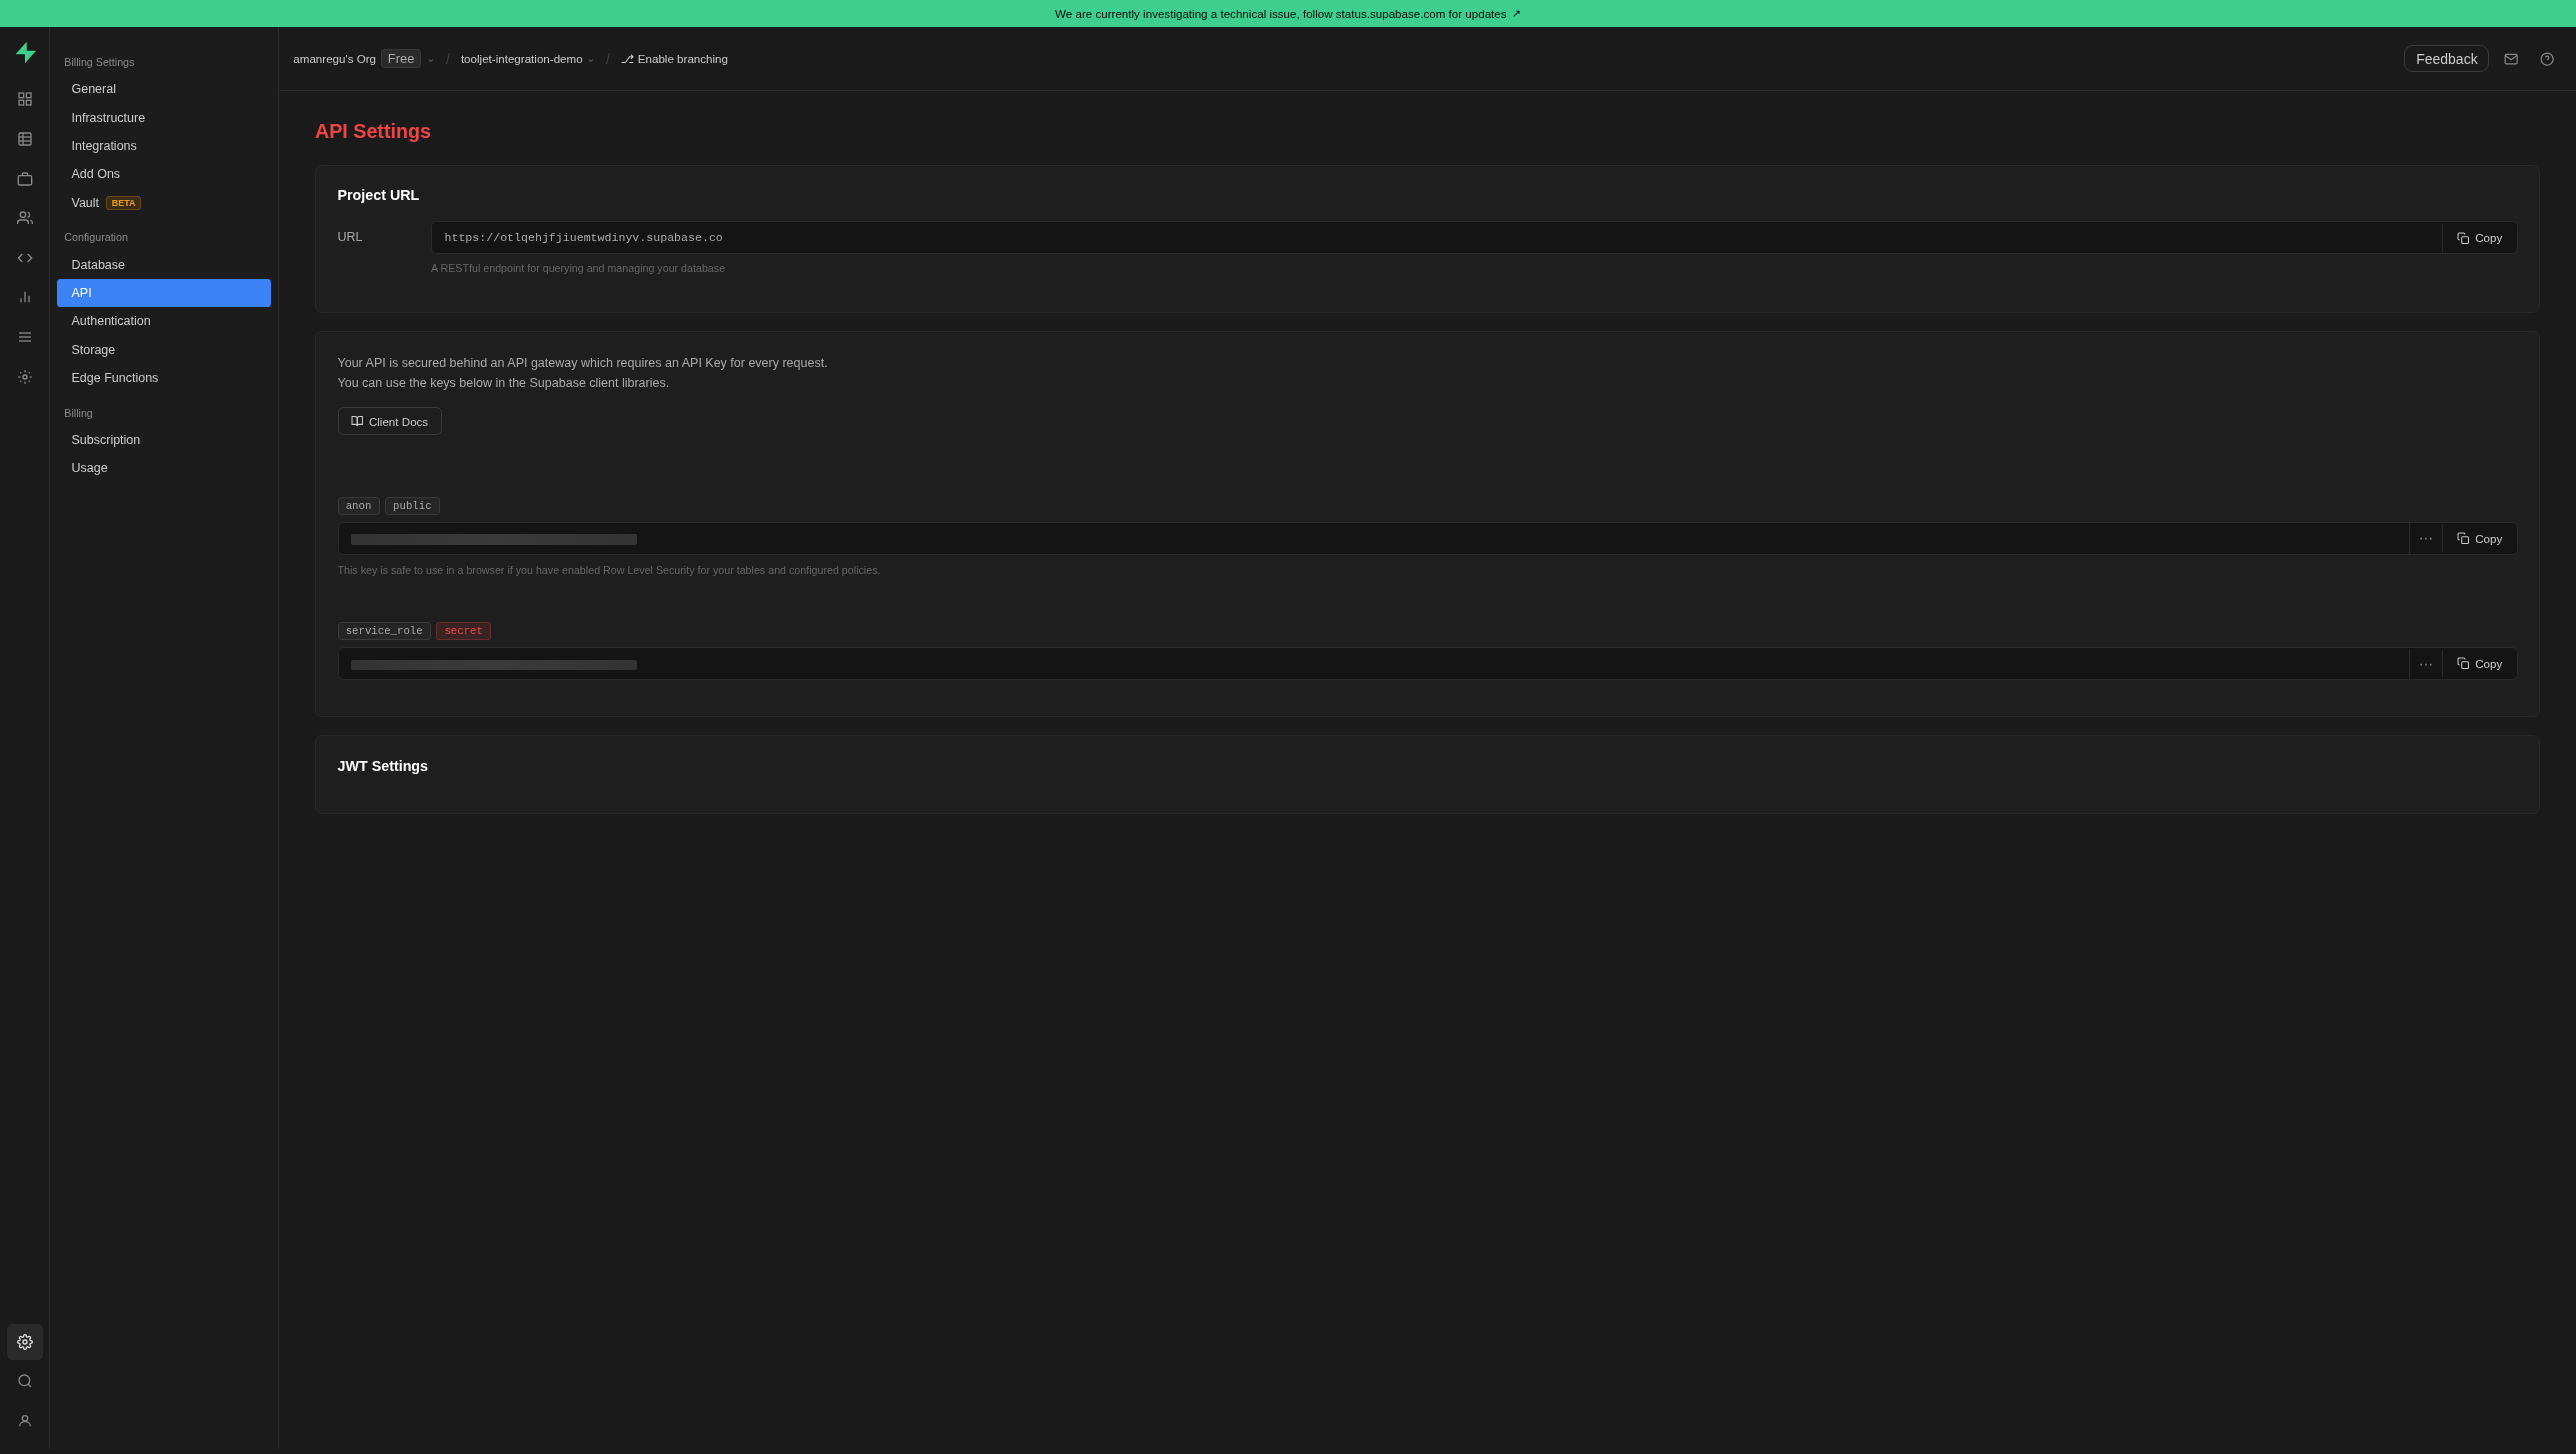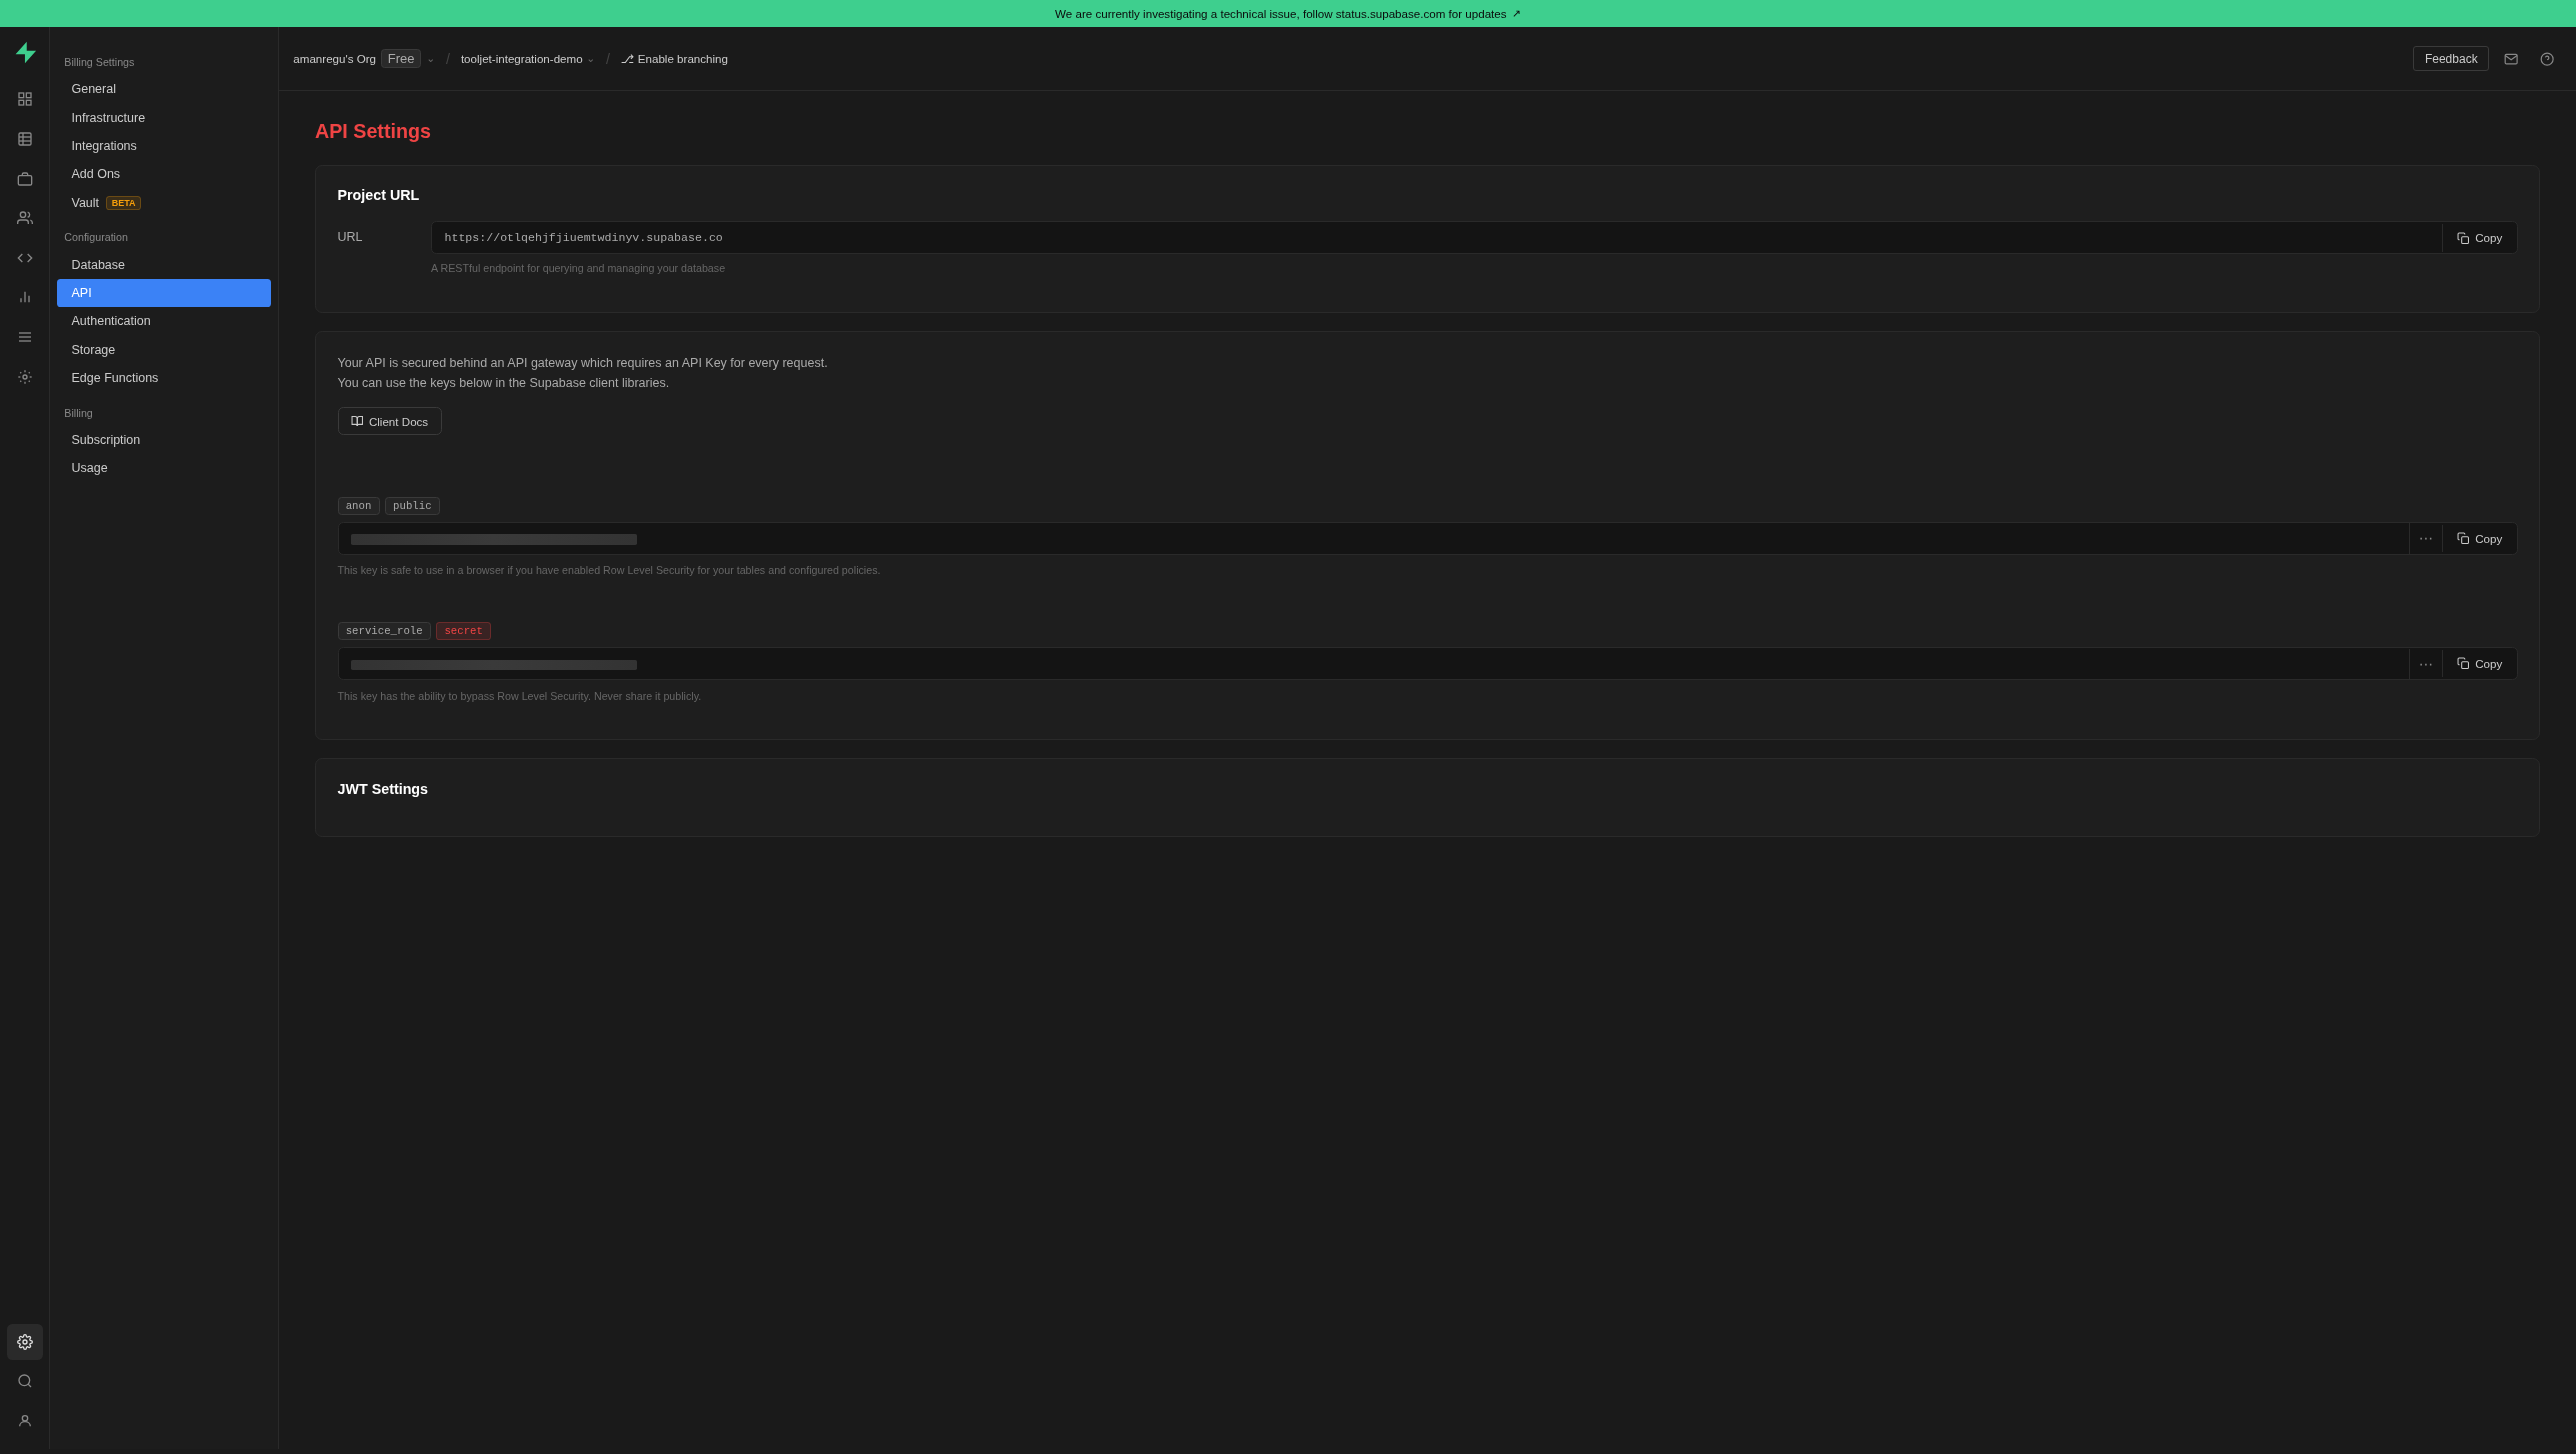--- a/index.html
+++ b/index.html
@@ -115,23 +115,23 @@
     }
     .nav-chevron { color: #666; font-size: 10.7px; }
     .nav-separator { color: #444; margin: 0 3.6px; }
     .nav-project { font-size: 11.6px; color: #ccc; display: flex; align-items: center; gap: 3.6px; }
     .nav-branch { font-size: 11.6px; color: #ccc; display: flex; align-items: center; gap: 3.6px; }
     .nav-actions { margin-left: auto; display: flex; align-items: center; gap: 7.2px; }
     .feedback-btn {
       background: transparent;
       border: 0.9px solid #3a3a3a;
       color: #ccc;
-      font-size: 12px;
+      font-size: 14px;
       padding: 4.5px 10.7px;
-      border-radius: 3px;
+      border-radius: 9px;
       cursor: pointer;
     }
     .nav-icon-btn {
       width: 29px; height: 29px;
       display: flex; align-items: center; justify-content: center;
       border-radius: 5.4px; cursor: pointer; color: #888; font-size: 14.3px;
     }
 
     
     .content { flex: 1; overflow-y: auto; padding: 29px 36px; background: #1a1a1a; }
@@ -512,21 +512,20 @@
             </span>
             <button class="three-dots-btn">⋯</button>
             <button class="copy-btn">
               <svg width="12.5" height="12.5" viewBox="0 0 24 24" fill="none" stroke="currentColor" stroke-width="2">
                   <rect x="9" y="9" width="13" height="13" rx="2"></rect>
                   <path d="M5 15H4a2 2 0 01-2-2V4a2 2 0 012-2h9a2 2 0 012 2v1"></path>
                 </svg>
               <span>Copy</span>
             </button>
           </div>
-          <div class="field-hint" style="margin-top: 7.2px;">This key has the ability to bypass Row Level Security. Never share it publicly.</div>
         </div>
       </div>
 
       <div class="card">
         <div class="card-title">JWT Settings</div>
       </div>
     </div>
   </div>
 </div>
 

